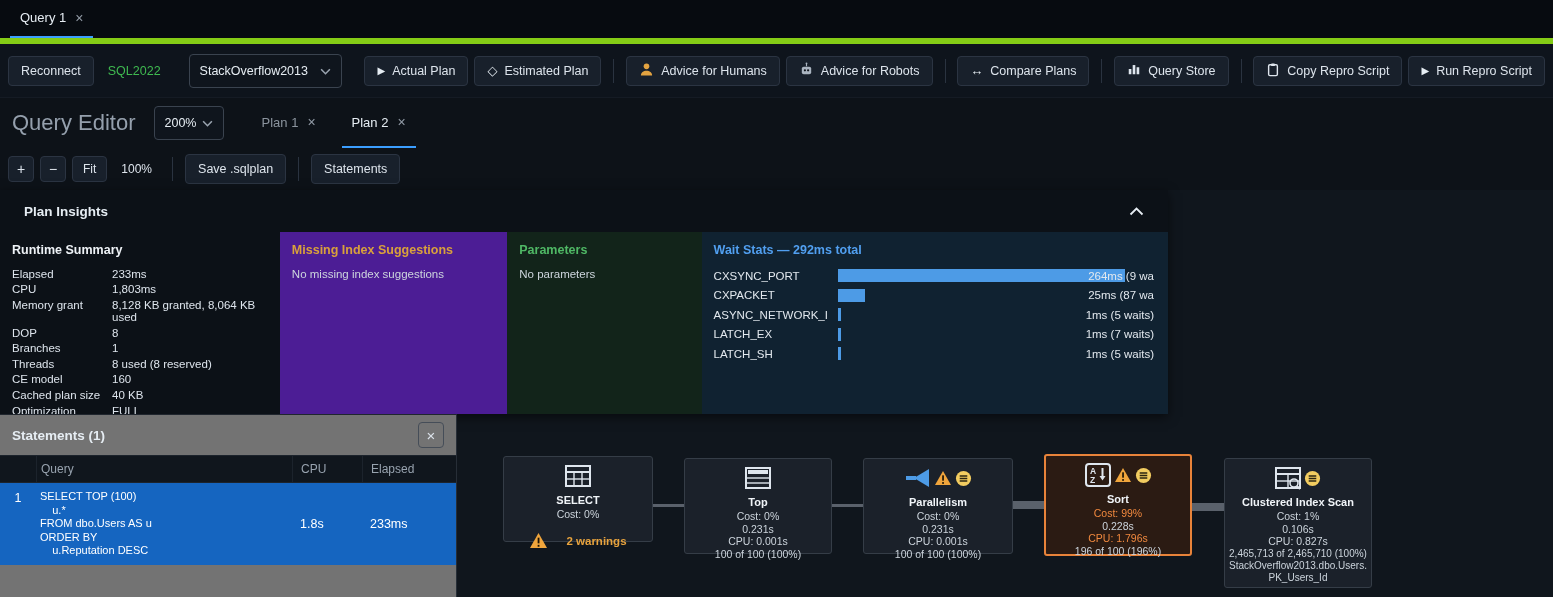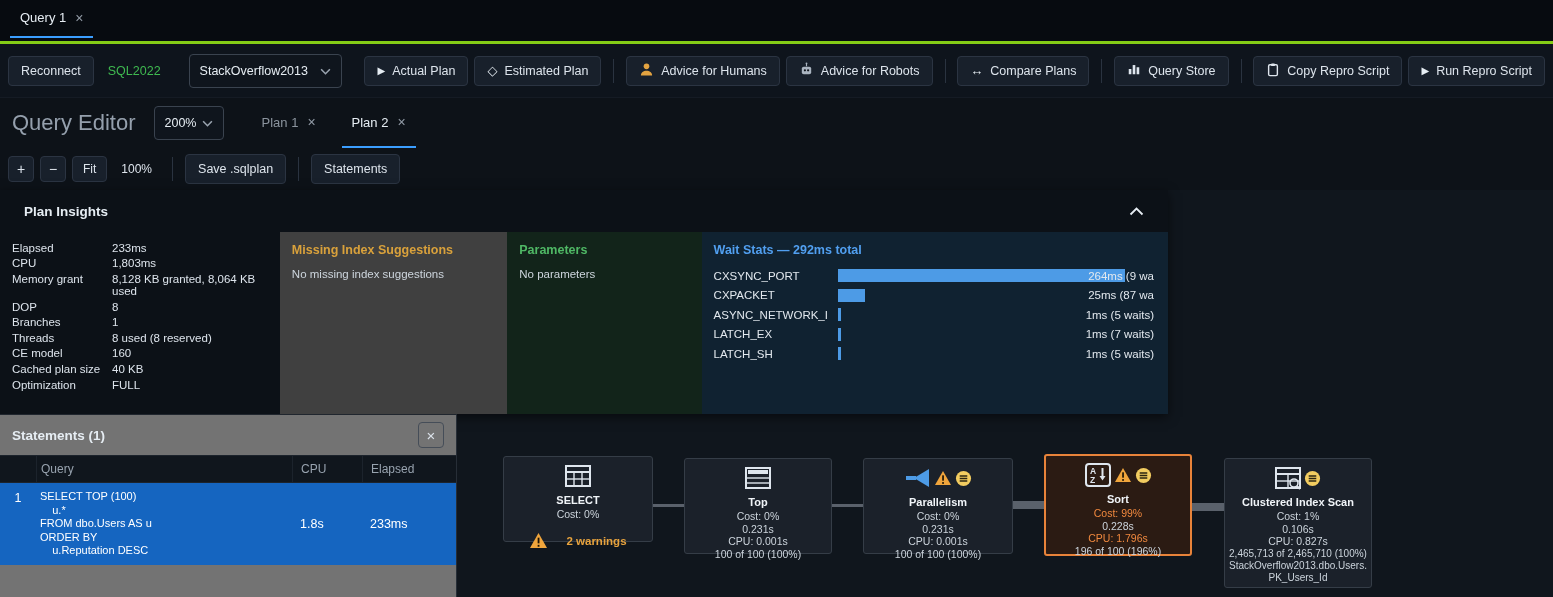--- a/index.html
+++ b/index.html
@@ -5,21 +5,21 @@
   :root{
     --accent:#3b9eff; --server-green:#3fb950; --missing-orange:#d9a13b;
     --params-green:#4fb865; --waits-blue:#519ff0; --bar-blue:#4d9be6;
     --row-blue:#1565c0; --warn-orange:#e8a33d; --hot-border:#e8833a; --hot-text:#f0883e;
   }
   *{box-sizing:border-box;}
   body{margin:0;background:#05080c;font-family:"Liberation Sans","DejaVu Sans",sans-serif;}
   .app{position:relative;width:1553px;height:597px;background:#10161d;color:#e6edf3;overflow:hidden;}
 
   
-  .tabbar{height:44px;background:#070b10;border-bottom:3px solid #84cc16;display:flex;align-items:flex-start;padding:0 10px;}
+  .tabbar{height:44px;background:#070b10;border-bottom:6px solid #84cc16;display:flex;align-items:center;padding:12px 10px;}
   .qtab{display:flex;align-items:center;gap:9px;padding:10px 10px 11px;font-size:13px;border-bottom:2px solid var(--accent);cursor:pointer;}
   .tab-close{color:#939ca7;font-size:14px;line-height:10px;}
 
   
   .toolbar{height:54px;background:#0e141c;display:flex;align-items:center;padding:0 8px;gap:6px;border-bottom:1px solid #151b24;}
   .btn{display:inline-flex;align-items:center;gap:7px;height:30px;padding:0 12px;background:#18202b;border:1px solid #2b3442;border-radius:4px;font-size:12.5px;color:#dde4ec;cursor:pointer;white-space:nowrap;}
   .glyph{font-size:10px;line-height:1;color:#e6edf3;}
   .glyph.md{font-size:13px;}
   .sep{width:1px;height:24px;background:#2a3340;margin:0 6px;}
   .server{color:var(--server-green);font-size:12.5px;margin:0 8px;}
@@ -53,21 +53,21 @@
   .nwarn{display:flex;align-items:center;gap:18px;color:var(--warn-orange);font-weight:bold;font-size:11.5px;margin-top:11px;}
 
   
   .insights{position:absolute;left:0;top:0;width:1168px;height:224px;z-index:5;background:#0b1016;box-shadow:0 3px 10px rgba(0,0,0,.55);}
   .insights-header{height:42px;display:flex;align-items:center;justify-content:space-between;padding:0 18px 0 24px;background:#0c1117;}
   .insights-title{font-size:13.5px;font-weight:bold;}
   .collapse-btn{width:28px;height:28px;display:flex;align-items:center;justify-content:center;cursor:pointer;background:transparent;border:none;}
   .insights-body{display:flex;height:182px;}
   .col{padding:8px 0;overflow:hidden;}
   .col-runtime{width:288px;background:#0c1117;}
-  .col-missing{width:234px;background:#404040;}
+  .col-missing{width:234px;background:#4c1d95;}
   .col-params{width:200px;background:#12241a;}
   .col-waits{width:480px;background:#102231;}
   .col-title{font-size:12.5px;font-weight:bold;padding:3px 12px 9px;color:#eef2f6;}
   .col-missing .col-title{color:var(--missing-orange);}
   .col-params .col-title{color:var(--params-green);}
   .col-waits .col-title{color:var(--waits-blue);}
   .col-empty{font-size:11.5px;color:#cdd5dd;padding:2px 12px;}
   .rt-row{display:flex;font-size:11.5px;padding:1.8px 12px;color:#dde4ec;}
   .rt-label{width:100px;flex:none;}
   .ws-row{display:flex;align-items:center;height:19.5px;padding:0 12px;font-size:11.5px;color:#e2e8ee;}
@@ -324,20 +324,21 @@
         <span class="insights-title">Plan Insights</span>
         <button class="collapse-btn">
           <span><svg width="15" height="9" viewBox="0 0 15 9">
                 <path d="M1.5 7.5 L7.5 1.5 L13.5 7.5" fill="none" stroke="#e6edf3" stroke-width="1.8"></path>
               </svg></span>
         </button>
       </div>
       <div class="insights-body">
 
         <div class="col col-runtime">
+          <div class="col-title">Runtime Summary</div>
           <div class="rt-row">
               <span class="rt-label">Elapsed</span>
               <span>233ms</span>
             </div>
           <div class="rt-row">
               <span class="rt-label">CPU</span>
               <span>1,803ms</span>
             </div>
           <div class="rt-row">
               <span class="rt-label">Memory grant</span>

